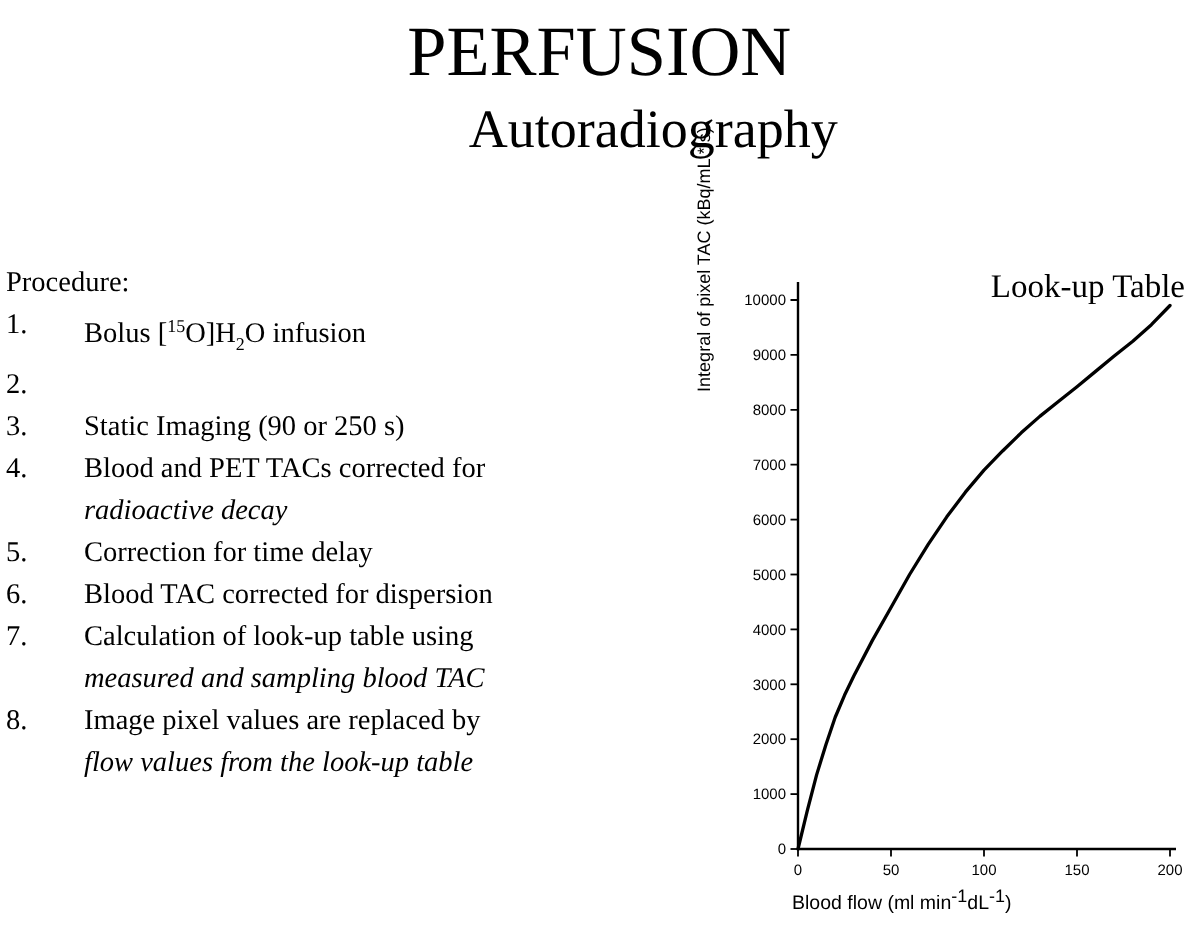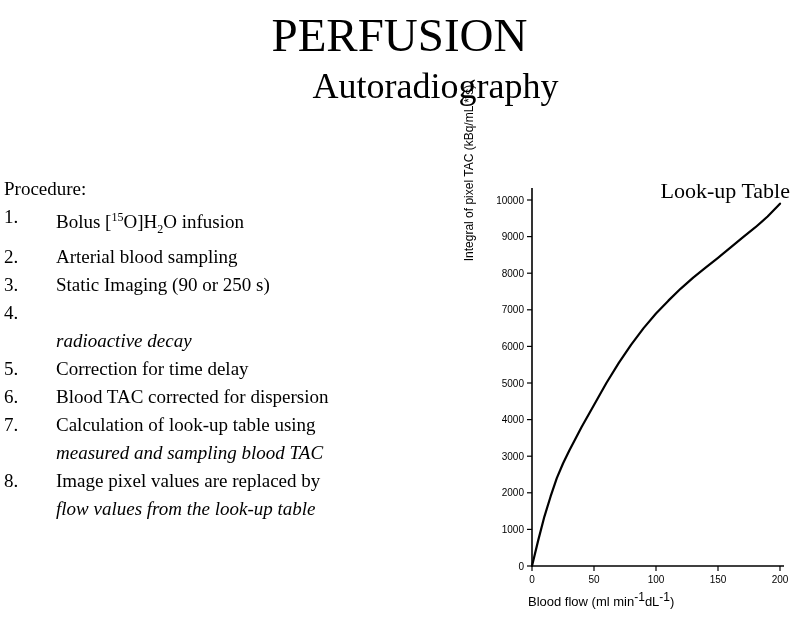--- a/index.html
+++ b/index.html
@@ -141,30 +141,30 @@
   <div class="procedure">
     <div class="proc-head">Procedure:</div>
 
     <div class="proc-row">
       <div class="proc-num">1.</div>
       <div class="proc-text"><span>Bolus [</span><sup>15</sup><span>O]H</span><sub>2</sub><span>O infusion</span></div>
     </div>
 
     <div class="proc-row">
       <div class="proc-num">2.</div>
-      <div class="proc-text">Arterial blood sampling</div>
     </div>
 
     <div class="proc-row">
       <div class="proc-num">3.</div>
       <div class="proc-text">Static Imaging (90 or 250 s)</div>
     </div>
 
     <div class="proc-row">
       <div class="proc-num">4.</div>
+      <div class="proc-text">Blood and PET TACs corrected for</div>
     </div>
     <div class="proc-cont">radioactive decay</div>
 
     <div class="proc-row">
       <div class="proc-num">5.</div>
       <div class="proc-text">Correction for time delay</div>
     </div>
 
     <div class="proc-row">
       <div class="proc-num">6.</div>

